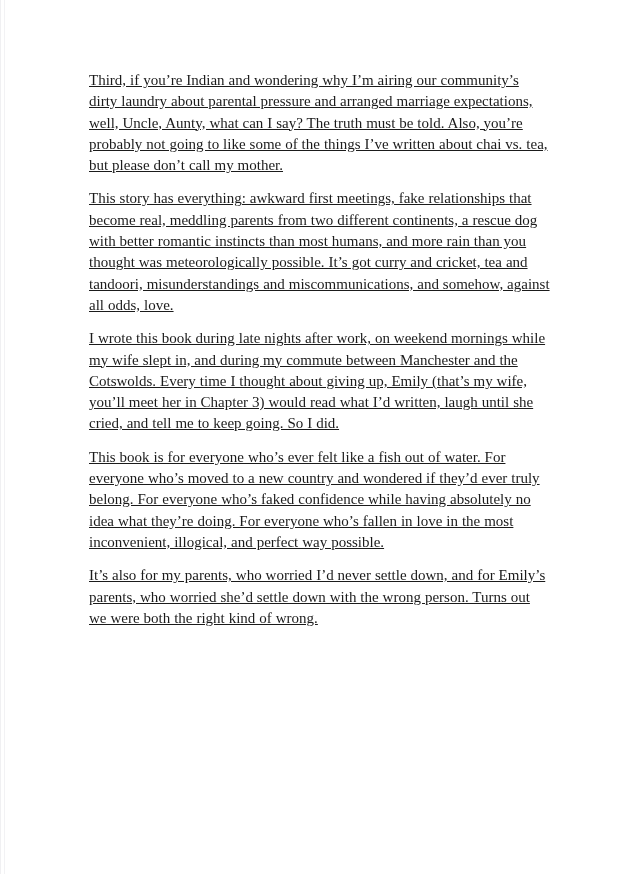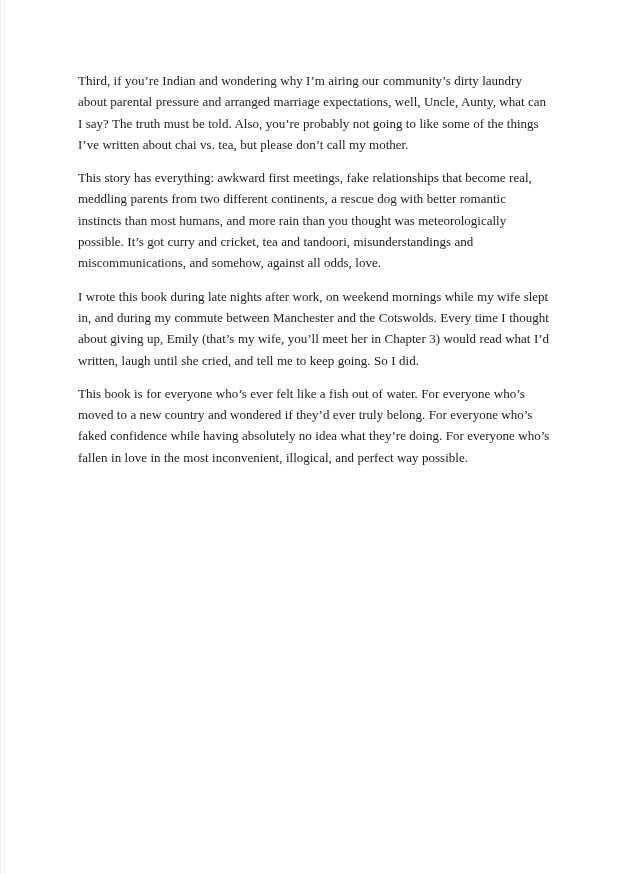--- a/index.html
+++ b/index.html
@@ -35,41 +35,43 @@
   }
 
   .text-column {
     position: absolute;
     left: 77px;
     top: 70px;
     width: 472px;
   }
 
   .para {
-    margin: 0 0 12px 0;
-    font-size: 13px;
+    margin: 0 0 12px 11px;
+    font-size: 15px;
     line-height: 21.3px;
     color: #1b1b1b;
     text-align: left;
     letter-spacing: 0.0px;
     word-spacing: 0.2px;
+    text-decoration: underline;
     -webkit-font-smoothing: antialiased;
   }
 
   .para:last-child {
     margin-bottom: 0;
   }
 </style>
 </head>
 <body>
 
 <div class="page">
 
   <div class="scan-edge"></div>
 
   <div class="text-column">
     <p class="para">Third, if you’re Indian and wondering why I’m airing our community’s dirty laundry about parental pressure and arranged marriage expectations, well, Uncle, Aunty, what can I say? The truth must be told. Also, you’re probably not going to like some of the things I’ve written about chai vs. tea, but please don’t call my mother.</p>
     <p class="para">This story has everything: awkward first meetings, fake relationships that become real, meddling parents from two different continents, a rescue dog with better romantic instincts than most humans, and more rain than you thought was meteorologically possible. It’s got curry and cricket, tea and tandoori, misunderstandings and miscommunications, and somehow, against all odds, love.</p>
     <p class="para">I wrote this book during late nights after work, on weekend mornings while my wife slept in, and during my commute between Manchester and the Cotswolds. Every time I thought about giving up, Emily (that’s my wife, you’ll meet her in Chapter 3) would read what I’d written, laugh until she cried, and tell me to keep going. So I did.</p>
     <p class="para">This book is for everyone who’s ever felt like a fish out of water. For everyone who’s moved to a new country and wondered if they’d ever truly belong. For everyone who’s faked confidence while having absolutely no idea what they’re doing. For everyone who’s fallen in love in the most inconvenient, illogical, and perfect way possible.</p>
+    <p class="para">It’s also for my parents, who worried I’d never settle down, and for Emily’s parents, who worried she’d settle down with the wrong person. Turns out we were both the right kind of wrong.</p>
   </div>
 
 </div>
 
 </body></html>

